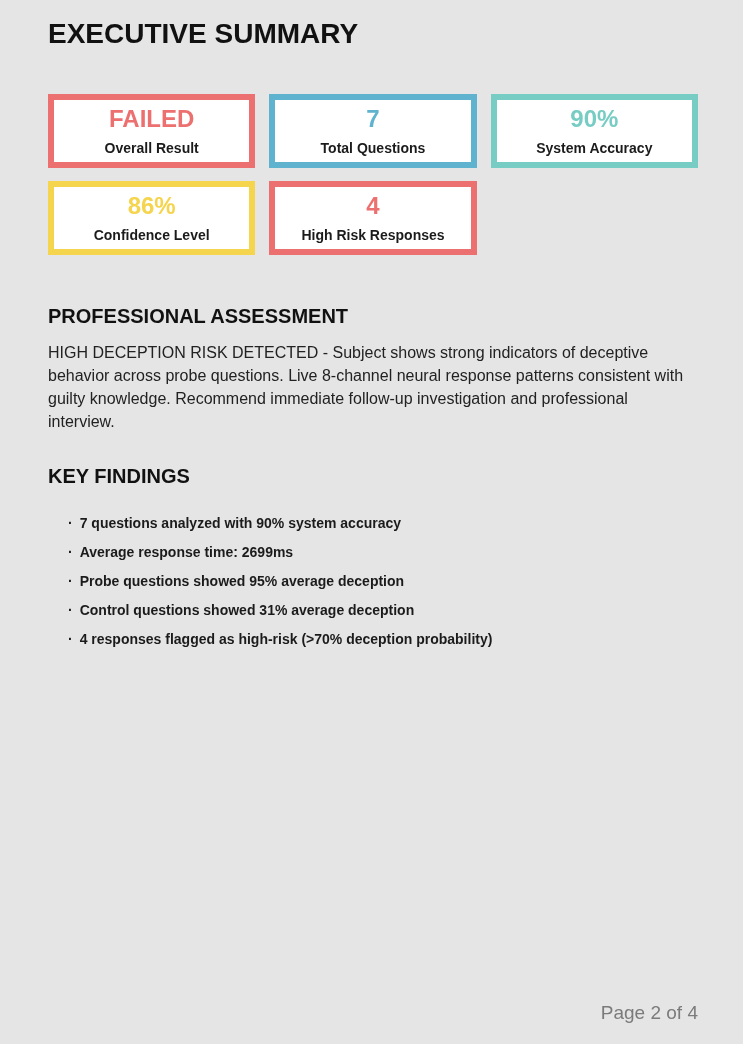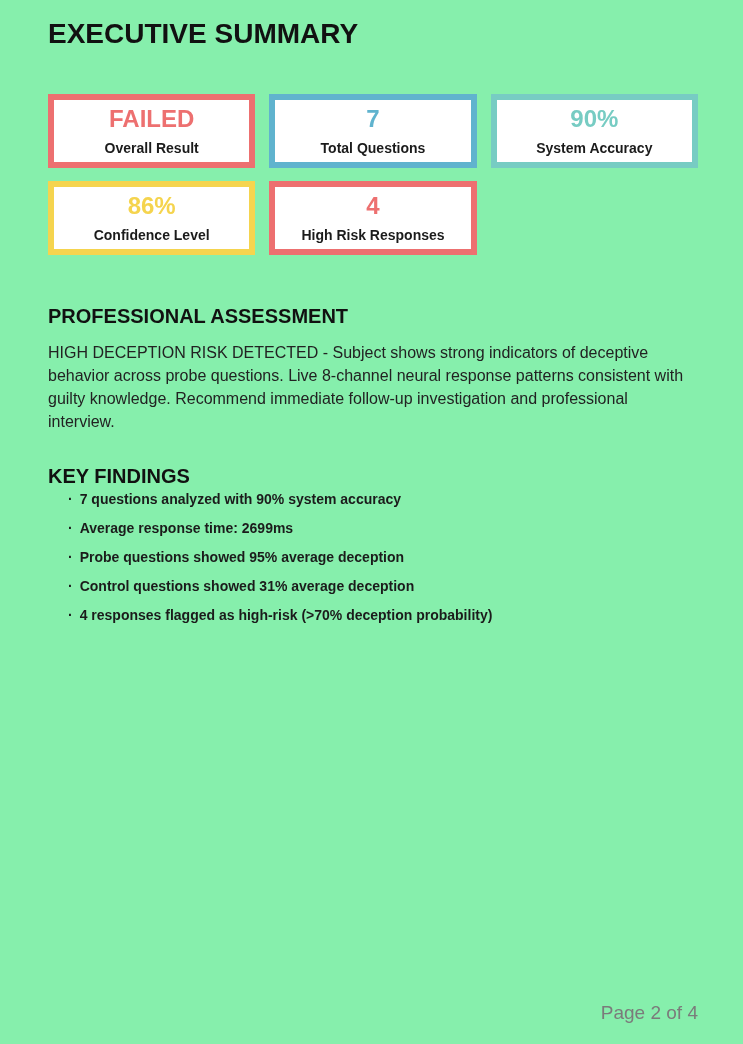--- a/index.html
+++ b/index.html
@@ -1,20 +1,20 @@
 <!DOCTYPE html>
 <html><head>
 <meta charset="utf-8">
 <style>
   html, body { margin: 0; padding: 0; background: #ffffff; }
   .page {
     position: relative;
     width: 743px;
     height: 1044px;
-    background: #86efac;
+    background: #e5e5e5;
     font-family: "Liberation Sans", "DejaVu Sans", sans-serif;
     color: #1b1b1b;
     overflow: hidden;
   }
   .content { padding: 0 45px 0 48px; }
 
   h1.title {
     margin: 18px 0 0 0;
     font-size: 28px;
     font-weight: 700;
@@ -65,21 +65,21 @@
     width: 650px;
     font-size: 16px;
     font-weight: 400;
     line-height: 23px;
     color: #222222;
   }
   h2.findings-heading { margin-top: 32px; }
 
   ul.findings {
     list-style: none;
-    margin: 3px 0 0 0;
+    margin: 27px 0 0 0;
     padding: 0 0 0 20px;
   }
   ul.findings li {
     font-size: 14px;
     font-weight: 700;
     line-height: 17px;
     margin-bottom: 12px;
     color: #1b1b1b;
   }
   .bullet {

